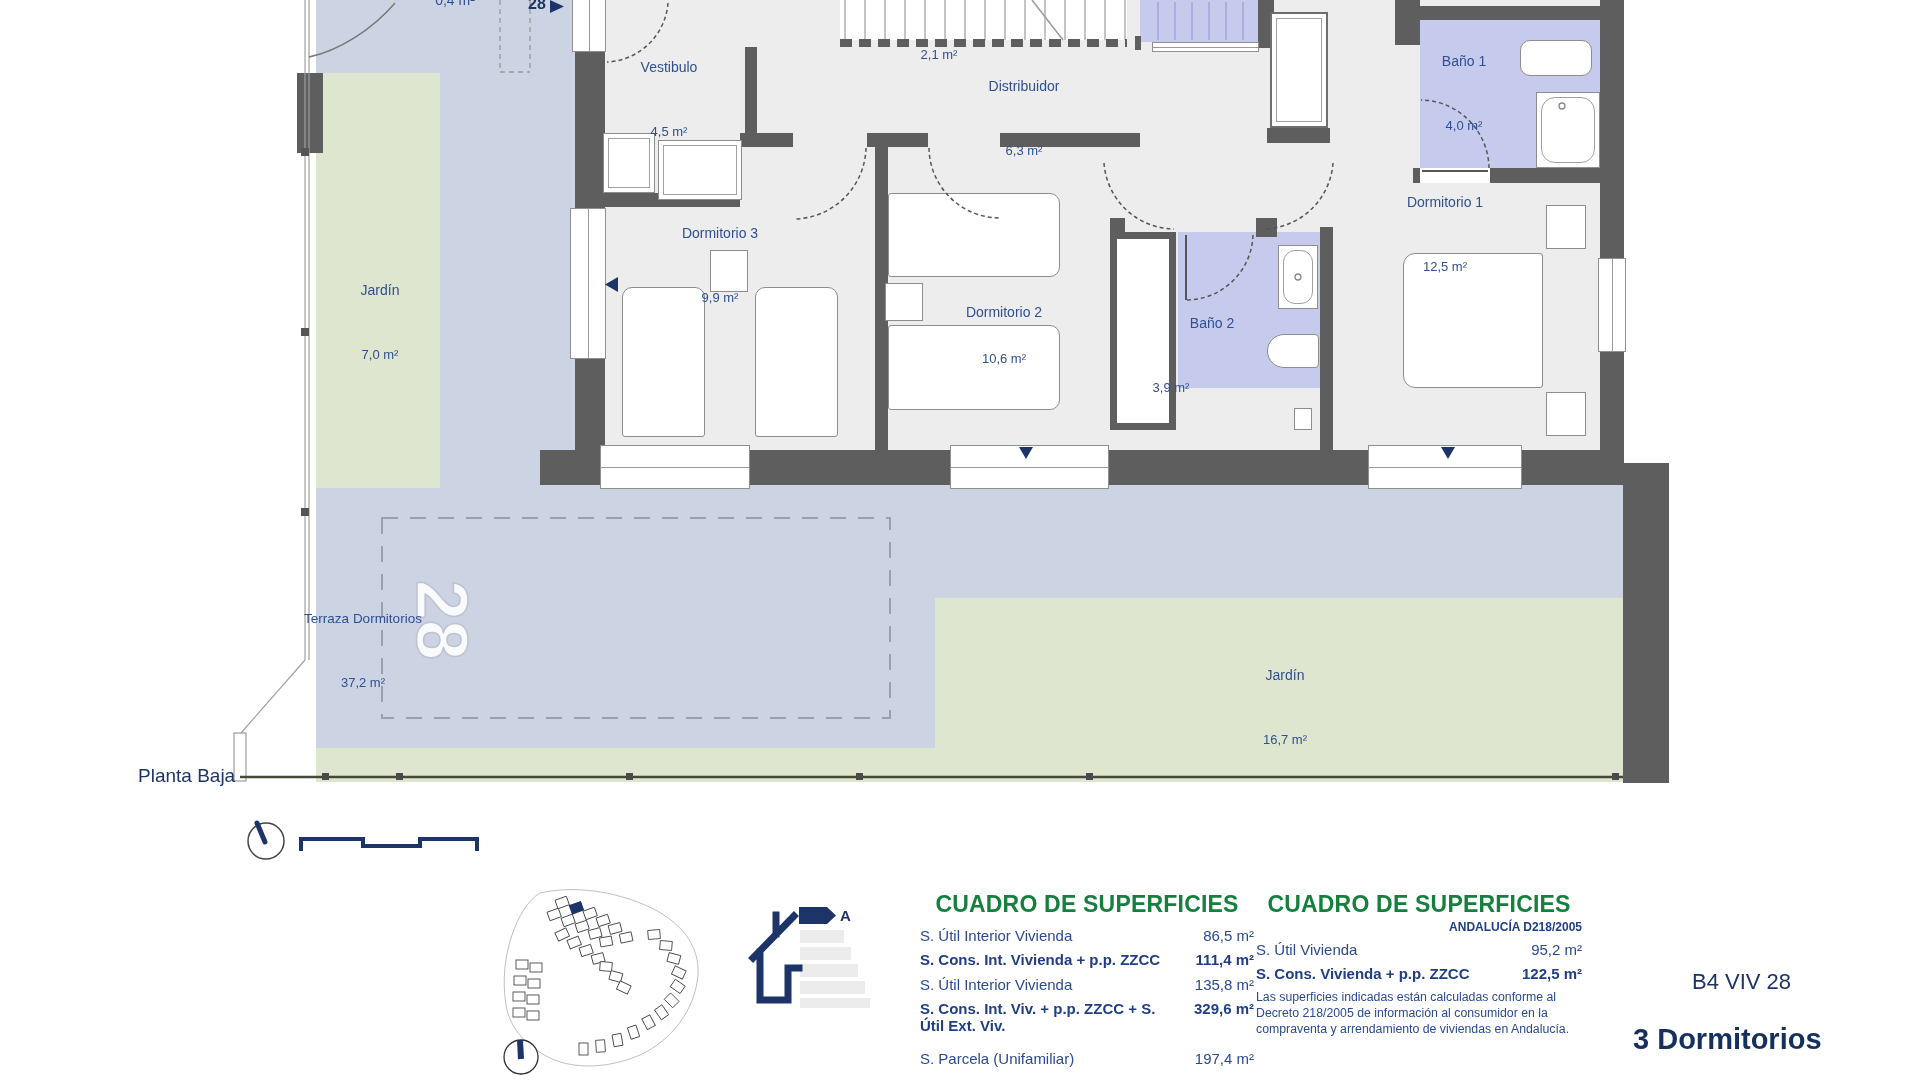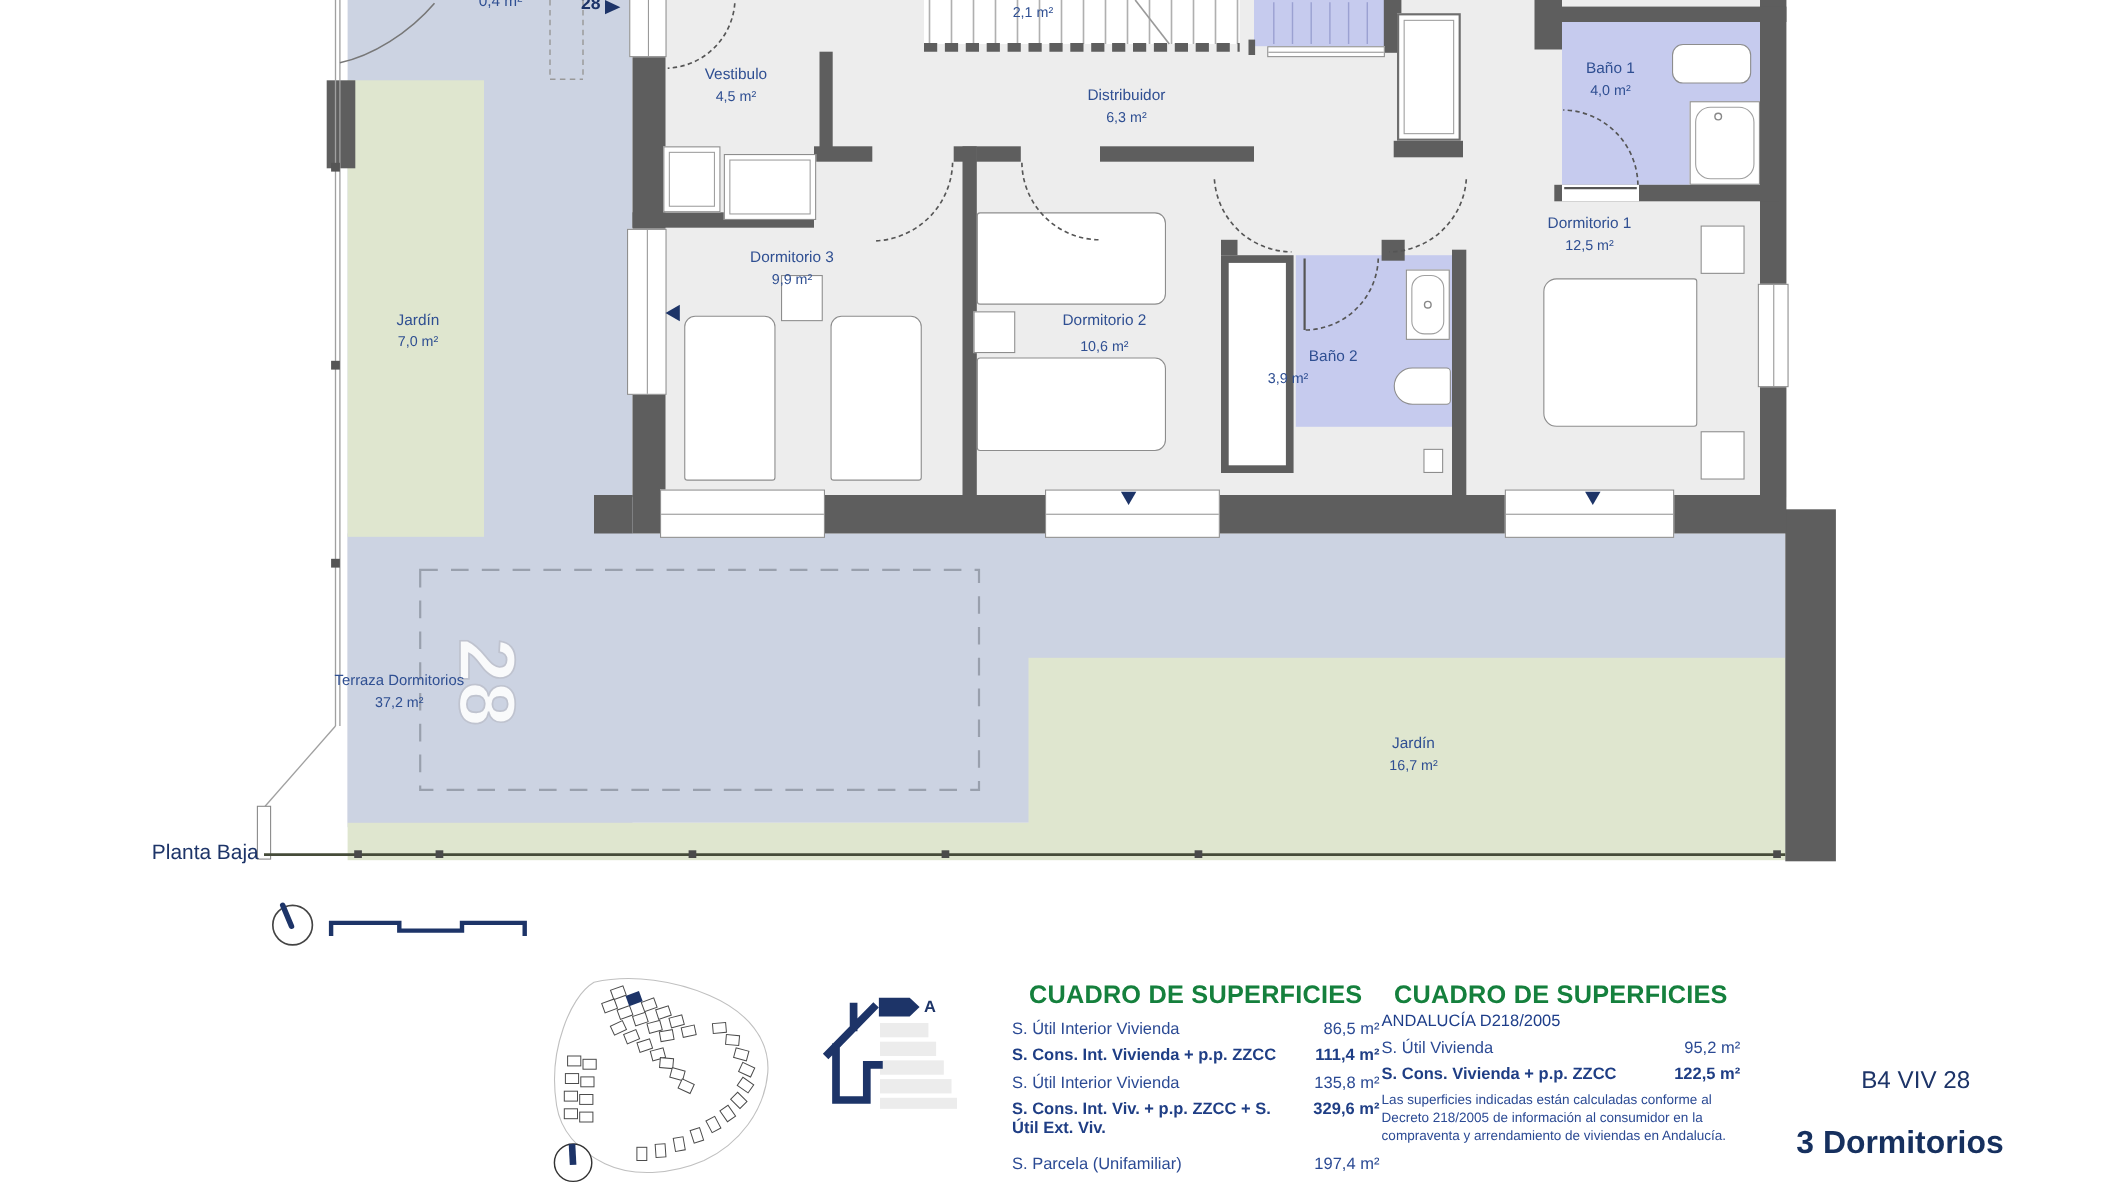--- a/index.html
+++ b/index.html
@@ -10,30 +10,30 @@
   .tint{position:absolute;}
   .winH{position:absolute;background:#fff;border:1px solid #8f8f8f;}
   .winH::after{content:"";position:absolute;left:0;right:0;top:50%;border-top:1px solid #9a9a9a;}
   .winV{position:absolute;background:#fff;border:1px solid #8f8f8f;}
   .winV::after{content:"";position:absolute;top:0;bottom:0;left:50%;border-left:1px solid #9a9a9a;}
   .opening{position:absolute;background:#fff;}
   .furn{position:absolute;background:#fff;border:1.5px solid #8d8d8d;box-sizing:border-box;}
   .inner{position:absolute;inset:4px;border:1px solid #a0a0a0;}
   .rlbl{position:absolute;transform:translateX(-50%);text-align:center;white-space:nowrap;
         font-size:14px;color:#2f4f92;font-weight:500;line-height:1.1;}
-  .rarea{font-size:13px;}
+  .rarea{font-size:13px;margin-top:44px;}
   .navy{color:#1d3468;}
   .watermark{position:absolute;font-size:56px;font-weight:700;color:rgba(252,252,255,0.8);
              text-shadow:0 1px 3px rgba(110,120,145,0.18);letter-spacing:1px;}
   .parcelnum{position:absolute;font-size:72px;font-weight:700;color:rgba(255,255,255,0.92);
              -webkit-text-stroke:1.5px #bfc3cf;text-shadow:0 0 1px #b5b9c6;
              transform:translate(-50%,-50%) rotate(90deg);}
   .tbl{position:absolute;color:#2b4a94;}
   .tbl .title{font-size:23px;font-weight:700;color:#15803d;text-align:center;letter-spacing:.2px;}
-  .tbl .subtitle{font-size:15px;font-weight:400;color:#1e3e8a;text-align:left;margin-top:2px;}
+  .tbl .subtitle{font-size:12px;font-weight:700;color:#1e3e8a;text-align:right;margin-top:2px;}
   .trow{display:flex;justify-content:space-between;align-items:flex-start;margin-top:7px;
         font-size:15px;line-height:1.15;}
   .trow .lab{max-width:258px;}
   .trow .val{white-space:nowrap;}
   .trow.bold{font-weight:700;color:#1f3e85;}
   .note{margin-top:6px;font-size:12.3px;line-height:1.32;text-align:left;}
   .ft{position:absolute;color:#1d3468;white-space:nowrap;}
 </style>
 </head>
 <body>
@@ -291,21 +291,21 @@
 
   <div class="rlbl" style="left:1464px;top:54px;">Baño 1</div>
   <div class="rlbl rarea" style="left:1464px;top:75px;">4,0 m²</div>
 
   <div class="rlbl" style="left:1445px;top:195px;">Dormitorio 1</div>
   <div class="rlbl rarea" style="left:1445px;top:216px;">12,5 m²</div>
 
   <div class="rlbl" style="left:720px;top:226px;">Dormitorio 3</div>
   <div class="rlbl rarea" style="left:720px;top:247px;">9,9 m²</div>
 
-  <div class="rlbl" style="left:1004px;top:283px;">Dormitorio 2</div>
+  <div class="rlbl" style="left:1004px;top:305px;">Dormitorio 2</div>
   <div class="rlbl rarea" style="left:1004px;top:308px;">10,6 m²</div>
 
   <div class="rlbl" style="left:1212px;top:316px;">Baño 2</div>
   <div class="rlbl rarea" style="left:1171px;top:337px;">3,9 m²</div>
 
   <div class="rlbl" style="left:380px;top:283px;">Jardín</div>
   <div class="rlbl rarea" style="left:380px;top:304px;">7,0 m²</div>
 
   <div class="rlbl" style="left:363px;top:612px;font-size:13.5px;">Terraza Dormitorios</div>
   <div class="rlbl rarea" style="left:363px;top:632px;">37,2 m²</div>

